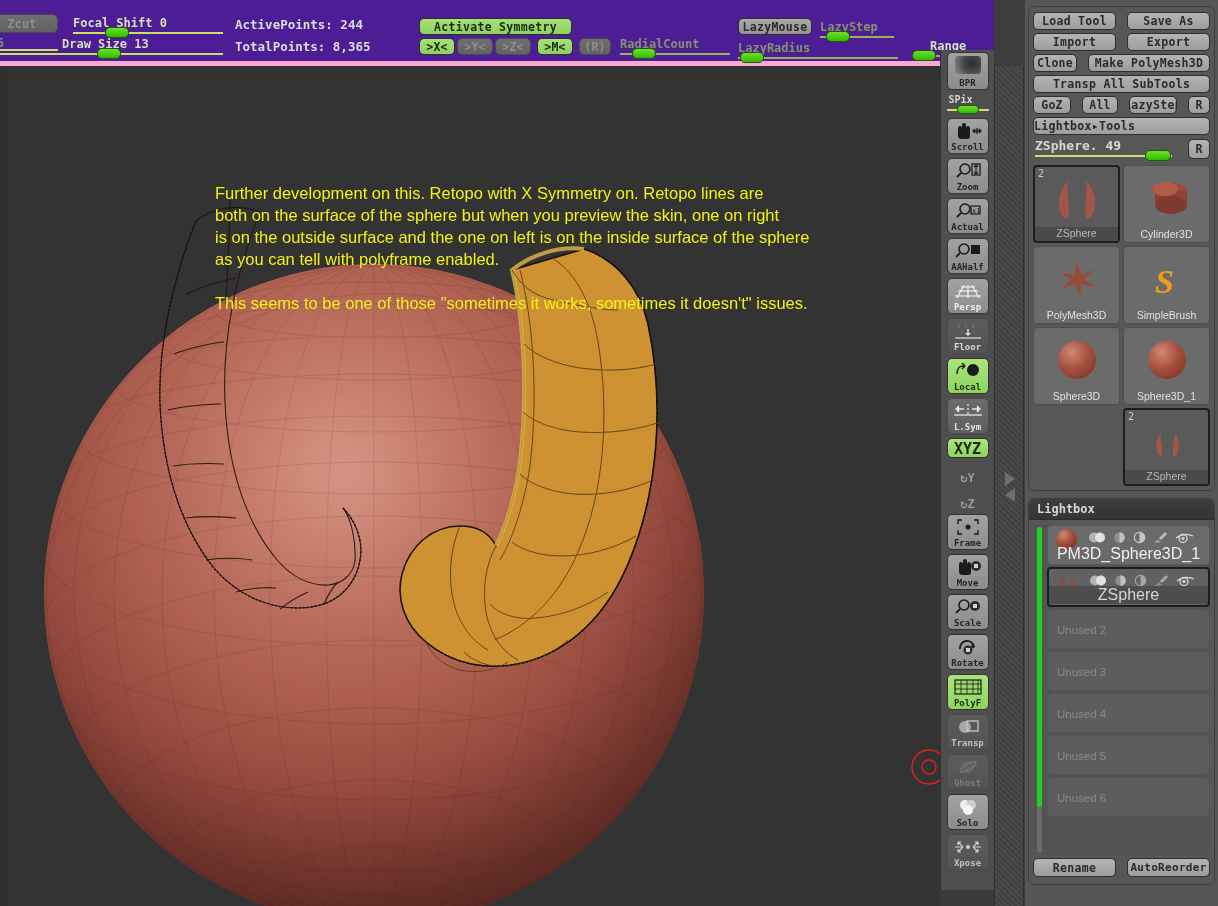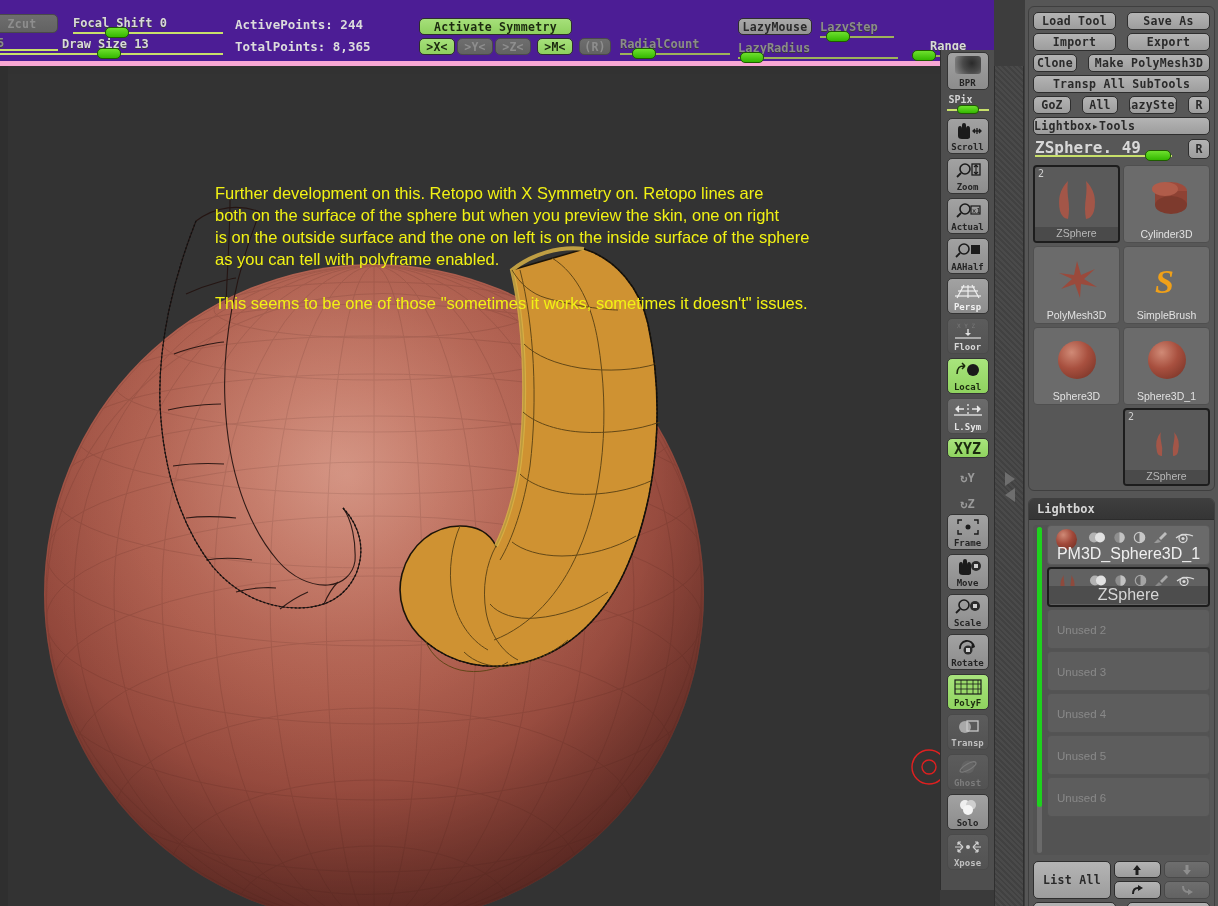--- a/index.html
+++ b/index.html
@@ -290,21 +290,21 @@
     position: absolute; left: 4px; top: 2px; width: 28px; height: 22px;
     display: flex; align-items: center; justify-content: center;
   }
   .st-icons {
     position: absolute; left: 40px; top: 2px; right: 4px; height: 20px;
     display: flex; align-items: center; gap: 7px;
   }
 
   .rp-slider-label {
     font-family: "DejaVu Sans Mono", monospace;
-    font-size: 16px; font-weight: bold; color: #d8d8d8;
+    font-size: 13px; font-weight: bold; color: #d8d8d8;
   }
 </style>
 </head>
 <body>
 
 <div id="app">
 
   <div id="topbar">
 
     <div class="zb-btn dim" style="position:absolute;left:-14px;top:14px;width:72px;height:19px;">Zcut</div>
@@ -897,49 +897,20 @@
             <div class="st-name">Unused 4</div>
           </div>
           <div class="st-row empty">
             <div class="st-name">Unused 5</div>
           </div>
           <div class="st-row empty">
             <div class="st-name">Unused 6</div>
           </div>
         </div>
 
-        <div style="display:flex;gap:3px;margin-top:6px;">
-          <div class="zb-btn" style="width:78px;height:38px;">List All</div>
-          <div style="display:flex;flex-direction:column;gap:3px;flex:1;">
-            <div style="display:flex;gap:3px;">
-              <div class="zb-btn" style="flex:1;height:17px;">
-                <svg width="12" height="12" viewBox="0 0 12 12">
-                    <path d="M6 1 L10 6 L7.5 6 L7.5 11 L4.5 11 L4.5 6 L2 6 Z" fill="#1e1e1e"></path>
-                  </svg>
-              </div>
-              <div class="zb-btn dim" style="flex:1;height:17px;">
-                <svg width="12" height="12" viewBox="0 0 12 12">
-                    <path d="M6 11 L2 6 L4.5 6 L4.5 1 L7.5 1 L7.5 6 L10 6 Z" fill="#8e8e8e"></path>
-                  </svg>
-              </div>
-            </div>
-            <div style="display:flex;gap:3px;">
-              <div class="zb-btn" style="flex:1;height:18px;">
-                <svg width="14" height="12" viewBox="0 0 14 12">
-                    <path d="M2 10 Q2 3 8 3 L8 1 L13 4 L8 7 L8 5 Q4 5 4 10 Z" fill="#1e1e1e"></path>
-                  </svg>
-              </div>
-              <div class="zb-btn dim" style="flex:1;height:18px;">
-                <svg width="14" height="12" viewBox="0 0 14 12">
-                    <path d="M2 2 Q2 9 8 9 L8 11 L13 8 L8 5 L8 7 Q4 7 4 2 Z" fill="#8a8a8a"></path>
-                  </svg>
-              </div>
-            </div>
-          </div>
-        </div>
 
         <div class="btn-row" style="margin-top:3px;">
           <div class="zb-btn" style="flex:1;height:19px;">Rename</div>
           <div class="zb-btn" style="flex:1;height:19px;font-size:11px;">AutoReorder</div>
         </div>
 
       </div>
 
     </div>
   </div>

